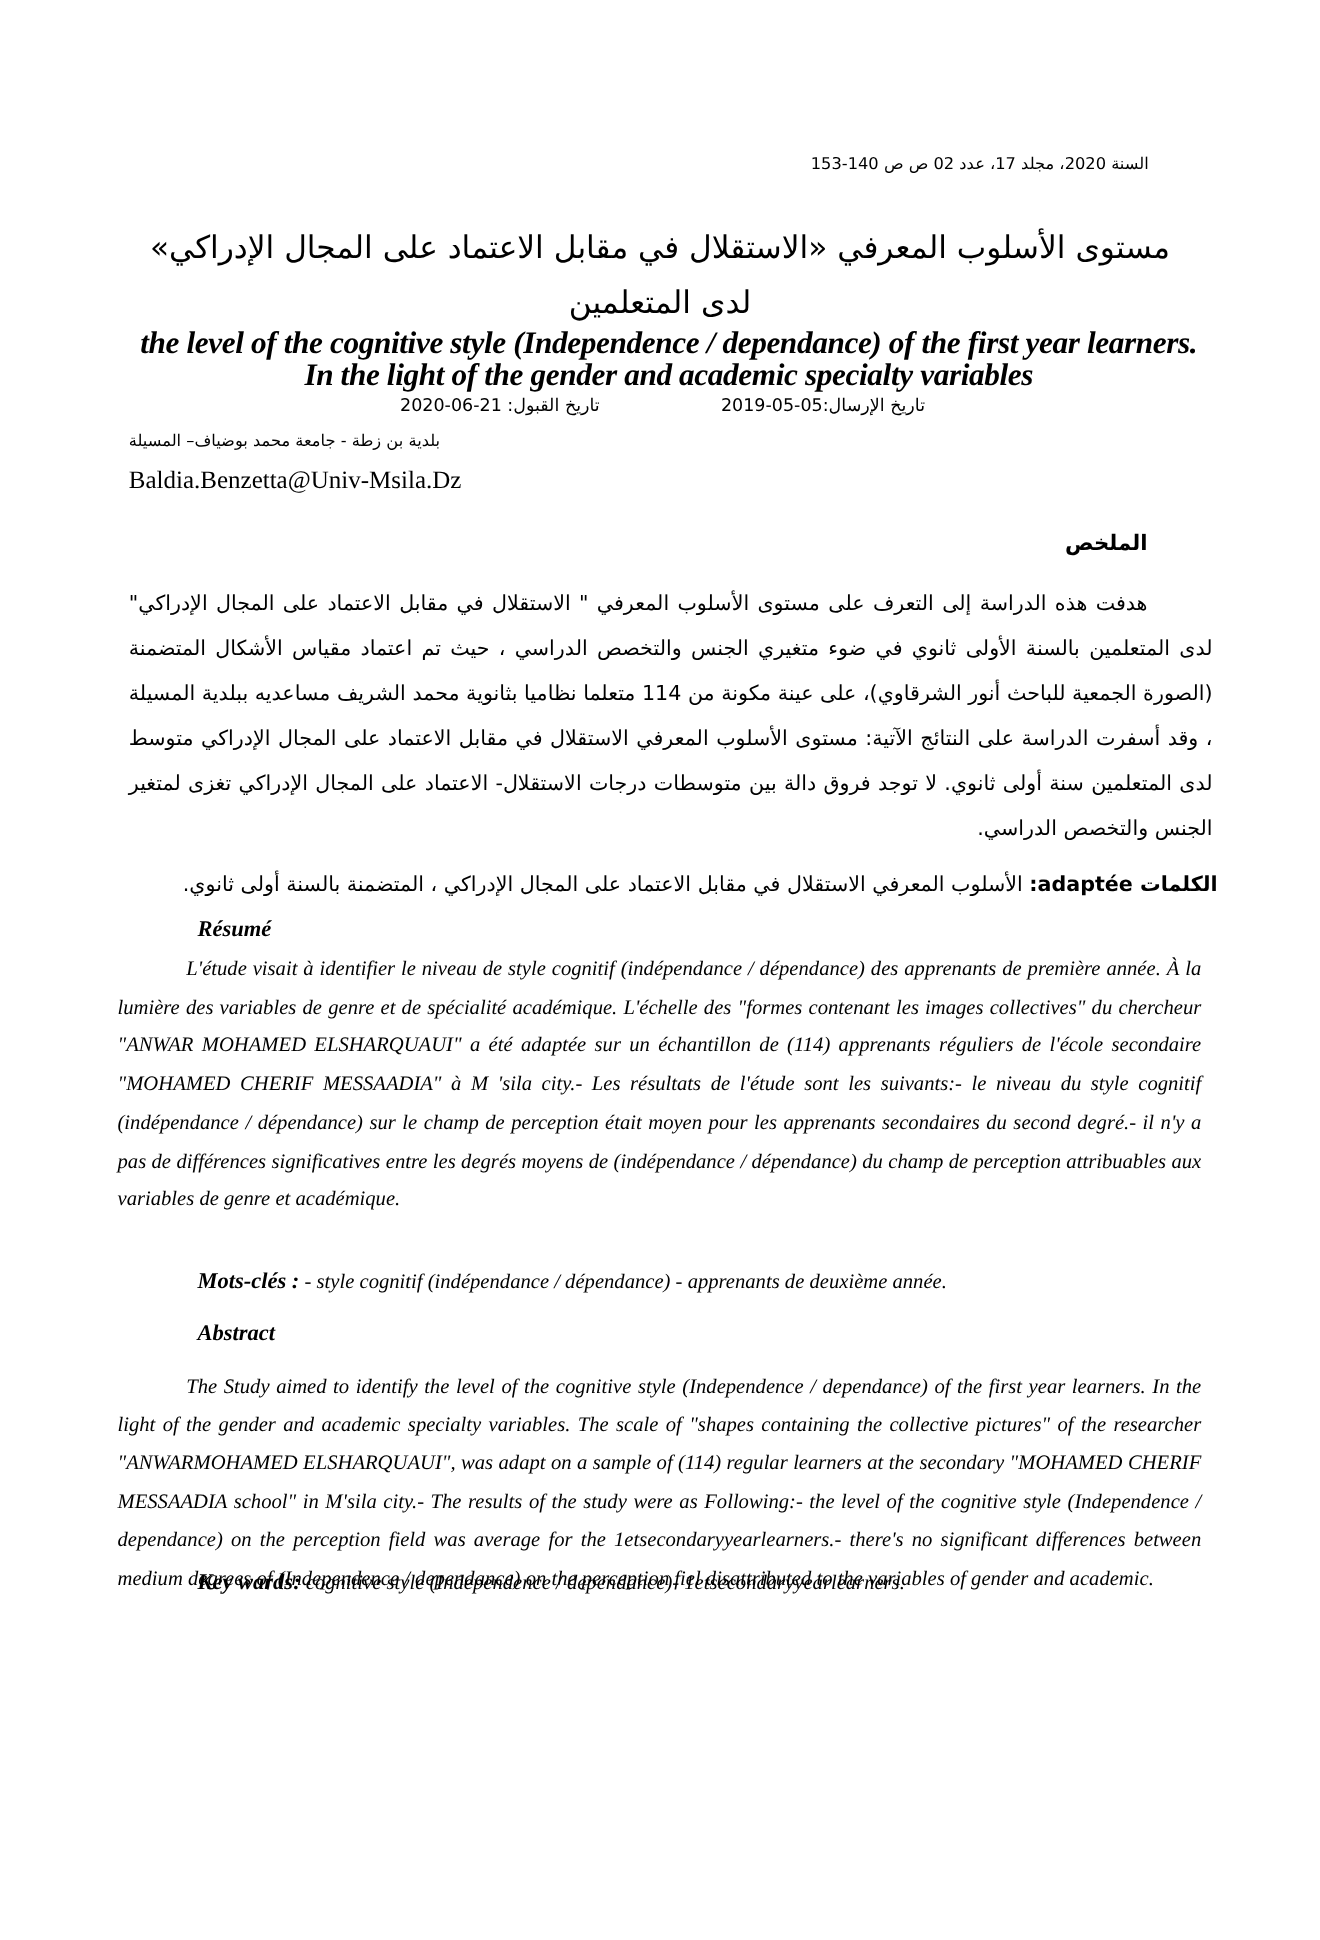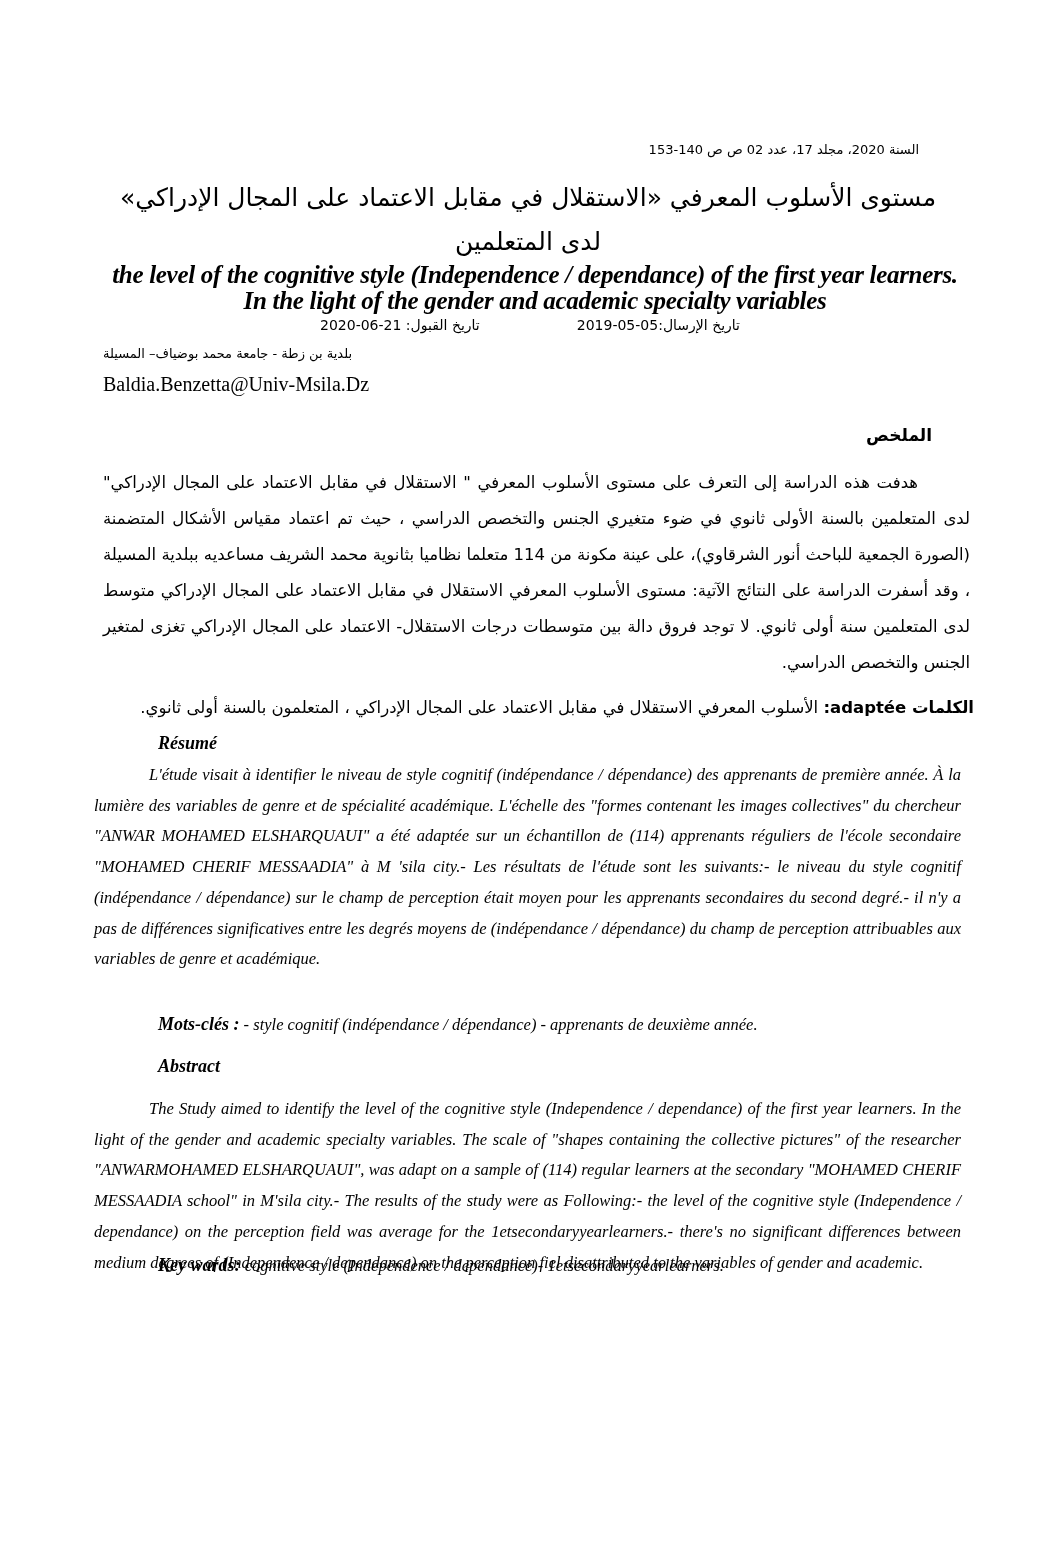--- a/index.html
+++ b/index.html
@@ -1,35 +1,35 @@
 <!DOCTYPE html>
 <html><head>
 <meta charset="utf-8">
 <style>
   html, body { margin: 0; padding: 0; background: #ffffff; }
   body {
     width: 1056px; height: 1552px; position: relative; overflow: hidden;
     color: #000; font-family: "DejaVu Serif", serif;
   }
   .abs { position: absolute; }
-  .rtl { direction: rtl; unicode-bidi: embed; margin-top: 18px; }
+  .rtl { direction: rtl; unicode-bidi: embed; }
   .header-line { right: 137px; top: 124px; font-size: 13px; font-family: "DejaVu Sans", sans-serif; }
   .ar-title {
     left: 96px; width: 864px; top: 176px; text-align: center; direction: rtl;
     font-family: "DejaVu Sans", sans-serif; font-size: 25px; line-height: 44px;
   }
   .en-title {
     left: 110px; width: 850px; top: 262px; text-align: center;
     font-family: "Liberation Serif", serif; font-style: italic; font-weight: bold;
     font-size: 25px; line-height: 26px; letter-spacing: -0.3px;
   }
   .dates { top: 317px; left: 320px; width: 420px; direction: rtl; font-size: 14px; font-family: "DejaVu Sans", sans-serif; display: flex; justify-content: space-between; }
   .affil { top: 346px; left: 103px; font-size: 13px; direction: rtl; font-family: "DejaVu Sans", sans-serif; }
   .email { top: 373px; left: 103px; font-size: 20px; font-family: "Liberation Serif", serif; }
-  .ar-h { top: 425px; right: 124px; font-size: 17px; font-weight: bold; direction: rtl; font-family: "DejaVu Sans", sans-serif; margin-left: 28px; }
+  .ar-h { top: 425px; right: 138px; font-size: 17px; font-weight: bold; direction: rtl; font-family: "DejaVu Sans", sans-serif; margin-left: 28px; }
   .ar-abs {
     top: 465px; left: 103px; width: 867px; direction: rtl; text-align: justify;
     font-family: "DejaVu Sans", sans-serif; font-size: 16.5px; line-height: 36px;
     text-indent: 52px; text-align-last: right;
   }
   .ar-kw {
     top: 698px; right: 82px; direction: rtl; font-size: 16.5px; font-family: "DejaVu Sans", sans-serif;
   }
   .ar-kw b { font-weight: bold; }
   .sec-h {
@@ -63,21 +63,21 @@
   <span>تاريخ الإرسال:05-05-2019</span>
   <span>تاريخ القبول: 21-06-2020</span>
 </div>
 
 <div class="abs affil">بلدية بن زطة - جامعة محمد بوضياف– المسيلة</div>
 <div class="abs email">Baldia.Benzetta@Univ-Msila.Dz</div>
 
 <div class="abs ar-h">الملخص</div>
 <div class="abs ar-abs">هدفت هذه الدراسة إلى التعرف على مستوى الأسلوب المعرفي " الاستقلال في مقابل الاعتماد على المجال الإدراكي" لدى المتعلمين بالسنة الأولى ثانوي في ضوء متغيري الجنس والتخصص الدراسي ، حيث تم اعتماد مقياس الأشكال المتضمنة (الصورة الجمعية للباحث أنور الشرقاوي)، على عينة مكونة من 114 متعلما نظاميا بثانوية محمد الشريف مساعديه ببلدية المسيلة ، وقد أسفرت الدراسة على النتائج الآتية: مستوى الأسلوب المعرفي الاستقلال في مقابل الاعتماد على المجال الإدراكي متوسط لدى المتعلمين سنة أولى ثانوي. لا توجد فروق دالة بين متوسطات درجات الاستقلال- الاعتماد على المجال الإدراكي تغزى لمتغير الجنس والتخصص الدراسي.</div>
 <div class="abs ar-kw">
-  <b>الكلمات adaptée:</b><span> الأسلوب المعرفي الاستقلال في مقابل الاعتماد على المجال الإدراكي ، المتعلمون بالسنة أولى ثانوي.</span>
+  <b>الكلمات adaptée:</b><span> الأسلوب المعرفي الاستقلال في مقابل الاعتماد على المجال الإدراكي ، المتضمنة بالسنة أولى ثانوي.</span>
 </div>
 
 <div class="abs sec-h fr-h">Résumé</div>
 <div class="abs fr-abs">L'étude visait à identifier le niveau de style cognitif (indépendance / dépendance) des apprenants de première année. À la lumière des variables de genre et de spécialité académique. L'échelle des "formes contenant les images collectives" du chercheur "ANWAR MOHAMED ELSHARQUAUI" a été adaptée sur un échantillon de (114) apprenants réguliers de l'école secondaire "MOHAMED CHERIF MESSAADIA" à M 'sila city.- Les résultats de l'étude sont les suivants:- le niveau du style cognitif (indépendance / dépendance) sur le champ de perception était moyen pour les apprenants secondaires du second degré.- il n'y a pas de différences significatives entre les degrés moyens de (indépendance / dépendance) du champ de perception attribuables aux variables de genre et académique.</div>
 <div class="abs fr-kw">
   <b>Mots-clés :</b><span> - style cognitif (indépendance / dépendance) - apprenants de deuxième année.</span>
 </div>
 
 <div class="abs sec-h en-h">Abstract</div>
 <div class="abs en-abs">The Study aimed to identify the level of the cognitive style (Independence / dependance) of the first year learners. In the light of the gender and academic specialty variables. The scale of "shapes containing the collective pictures" of the researcher "ANWARMOHAMED ELSHARQUAUI", was adapt on a sample of (114) regular learners at the secondary "MOHAMED CHERIF MESSAADIA school" in M'sila city.- The results of the study were as Following:- the level of the cognitive style (Independence / dependance) on the perception field was average for the 1etsecondaryyearlearners.- there's no significant differences between medium degrees of (Independence / dependance) on the perception fiel disattributed to the variables of gender and academic.</div>

